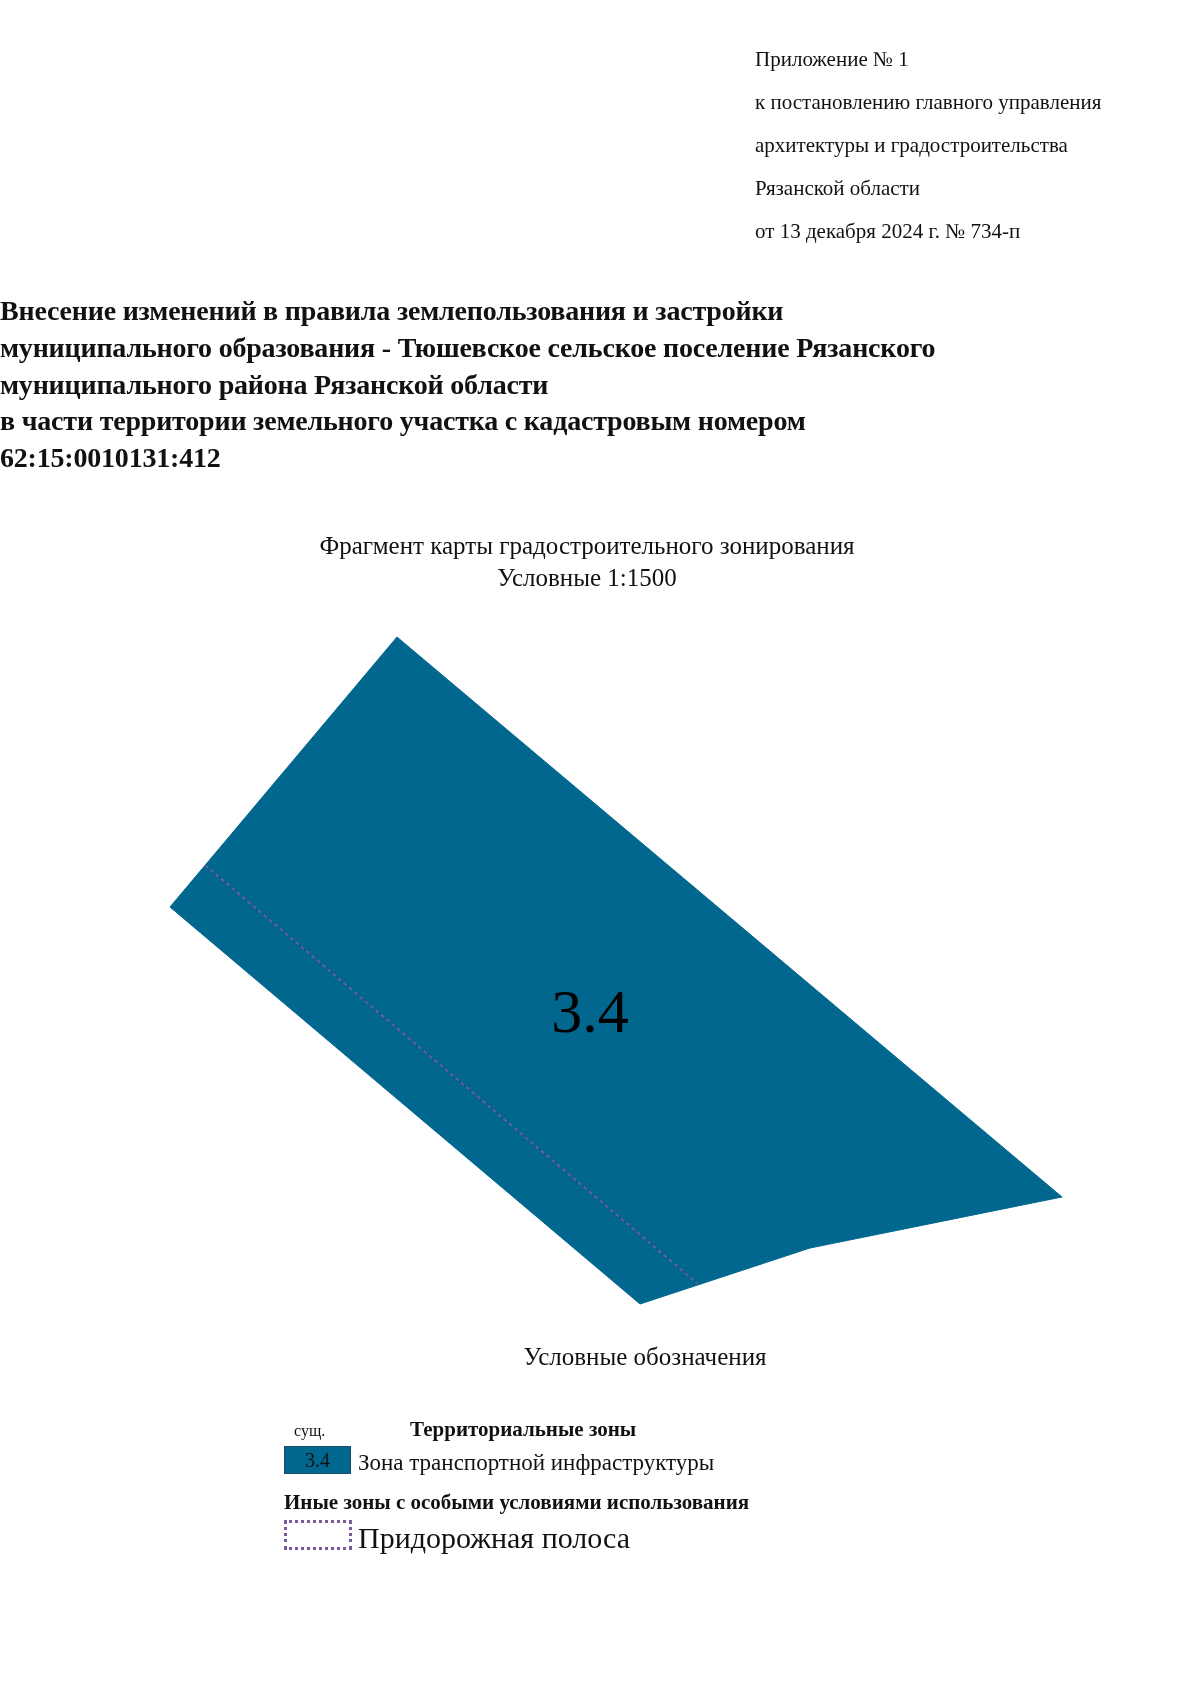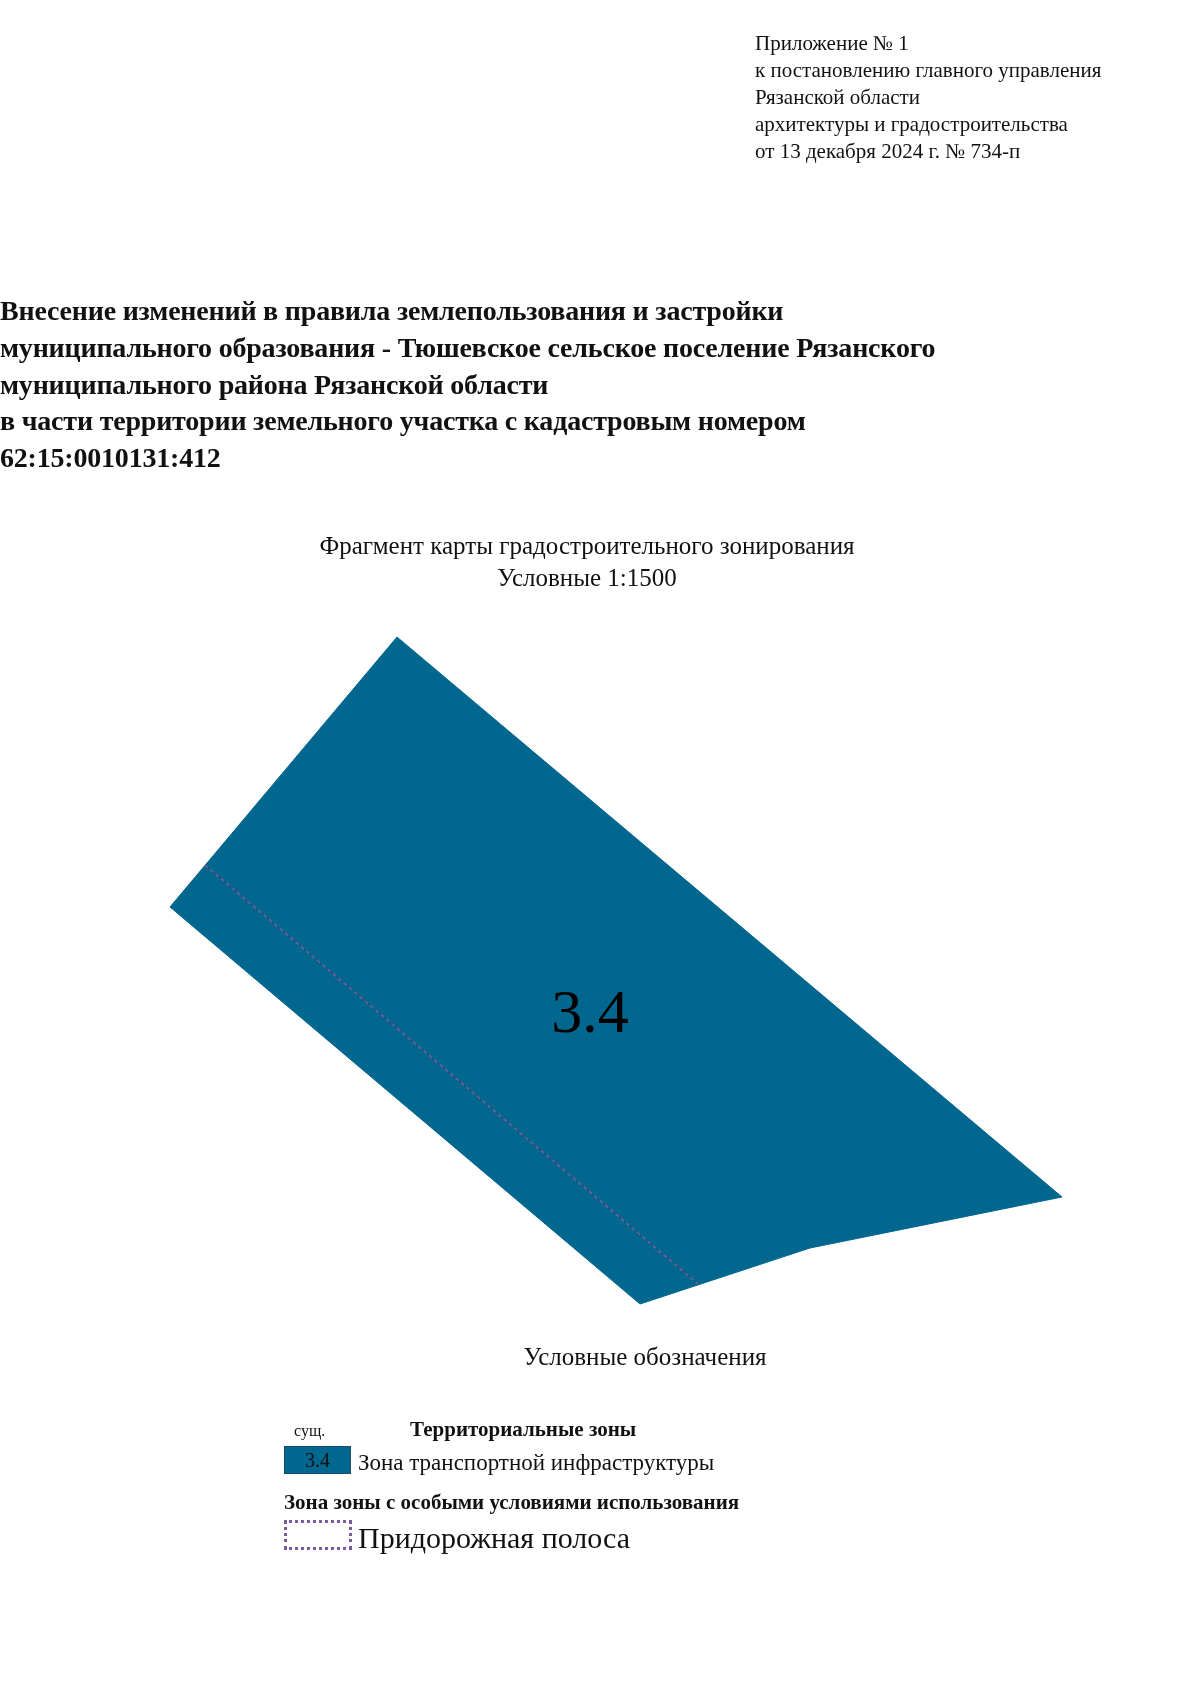--- a/index.html
+++ b/index.html
@@ -4,21 +4,21 @@
   <style>
     html, body { margin: 0; padding: 0; background: #ffffff; }
     body {
       width: 1200px; height: 1698px; position: relative; overflow: hidden;
       font-family: "Liberation Serif", "DejaVu Serif", serif; color: #111;
     }
     .abs { position: absolute; }
     .header {
       left: 755px; top: 30px; font-size: 21px; line-height: 27px; white-space: nowrap;
     }
-    .header div { white-space: nowrap; }
+    .header div { white-space: nowrap; margin-top: 16px; }
     .title {
       left: 0; top: 293px; width: 1200px; text-align: left;
       font-weight: bold; font-size: 28px; line-height: 36.8px;
       font-stretch: condensed; letter-spacing: -0.2px;
     }
     .title div { white-space: nowrap; }
     .subtitle {
       left: 0; top: 530px; width: 1126px; text-align: center;
       font-size: 25px; line-height: 32px; margin-left: 24px;
     }
@@ -45,22 +45,22 @@
       border: 3px dotted #7a5a9a; background: #fff;
     }
     .dotbox-text { left: 358px; top: 1524px; font-size: 30px; line-height: 28px; white-space: nowrap; font-family: Liberation Serif, serif; }
   </style>
 </head>
 <body>
 
 <div class="abs header">
   <div>Приложение № 1</div>
   <div>к постановлению главного управления</div>
+  <div>архитектуры и градостроительства</div>
   <div>Рязанской области</div>
-  <div>архитектуры и градостроительства</div>
   <div>от 13 декабря 2024 г. №  734-п</div>
 </div>
 
 <div class="abs title">
   <div>Внесение изменений в правила землепользования и застройки</div>
   <div>муниципального образования - Тюшевское сельское поселение Рязанского</div>
   <div>муниципального района Рязанской области</div>
   <div>в части территории земельного участка с кадастровым номером</div>
   <div>62:15:0010131:412</div>
 </div>
@@ -75,15 +75,15 @@
   <line id="roadside" x1="205" y1="865" x2="698" y2="1284" stroke="#7a5a9a" stroke-width="1.6" stroke-dasharray="4,3"></line>
   <line x1="205" y1="865" x2="698" y2="1284" stroke="#243a55" stroke-width="0.8" stroke-dasharray="2,5" stroke-dashoffset="3"></line>
 </svg>
 <div class="abs zone-label">3.4</div>
 
 <div class="abs legend-title">Условные обозначения</div>
 <div class="abs sush">сущ.</div>
 <div class="abs terr-title">Территориальные зоны</div>
 <div class="abs swatch">3.4</div>
 <div class="abs swatch-text">Зона транспортной инфраструктуры</div>
-<div class="abs other-title">Зона зоны с особыми условиями использования</div>
+<div class="abs other-title">Иные зоны с особыми условиями использования</div>
 <div class="abs dotbox"></div>
 <div class="abs dotbox-text">Придорожная полоса</div>
 
 </body></html>

